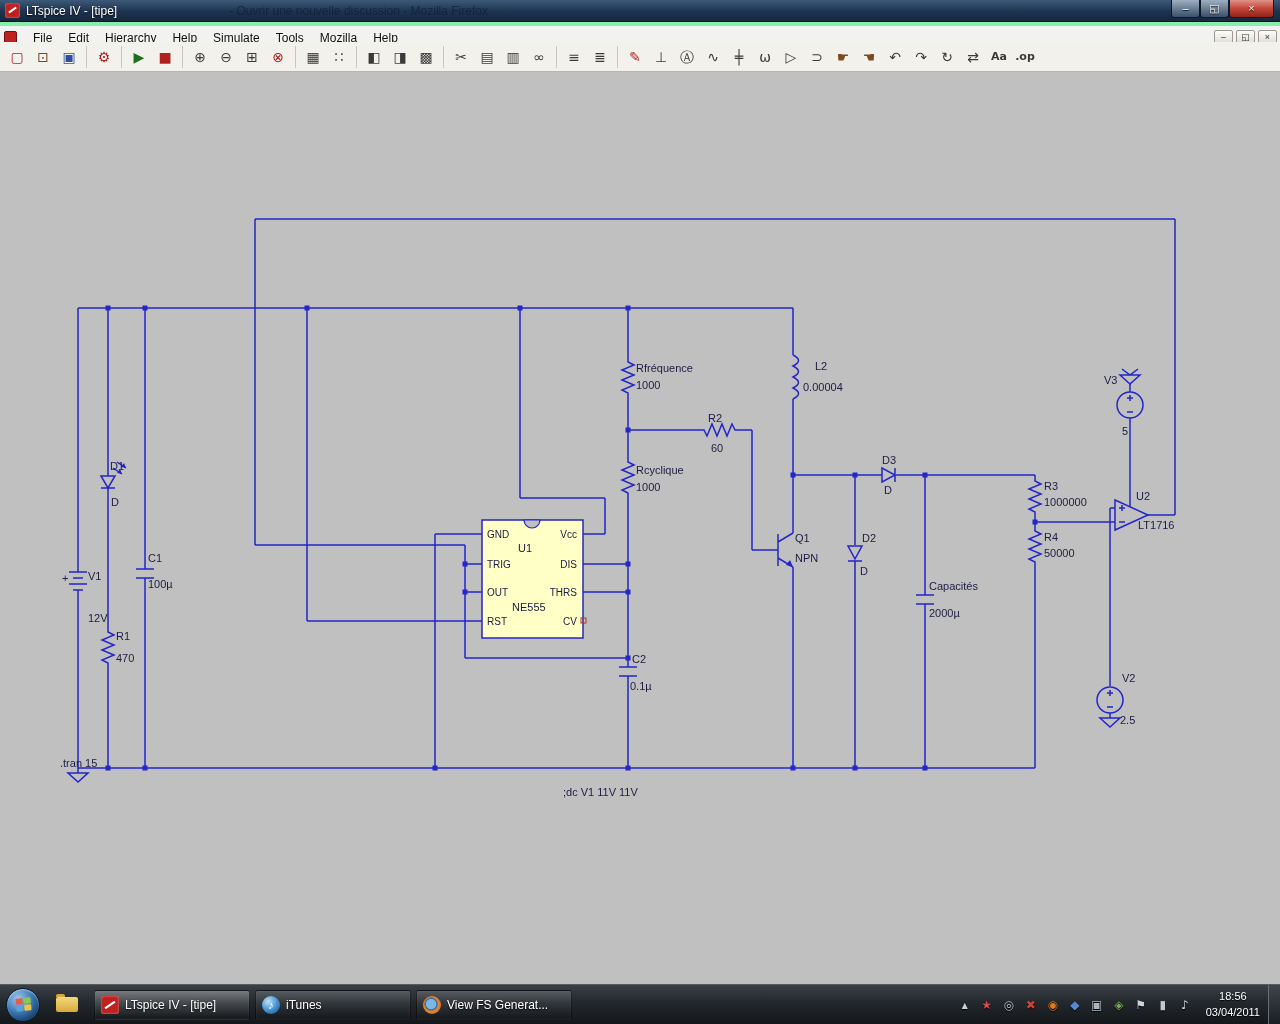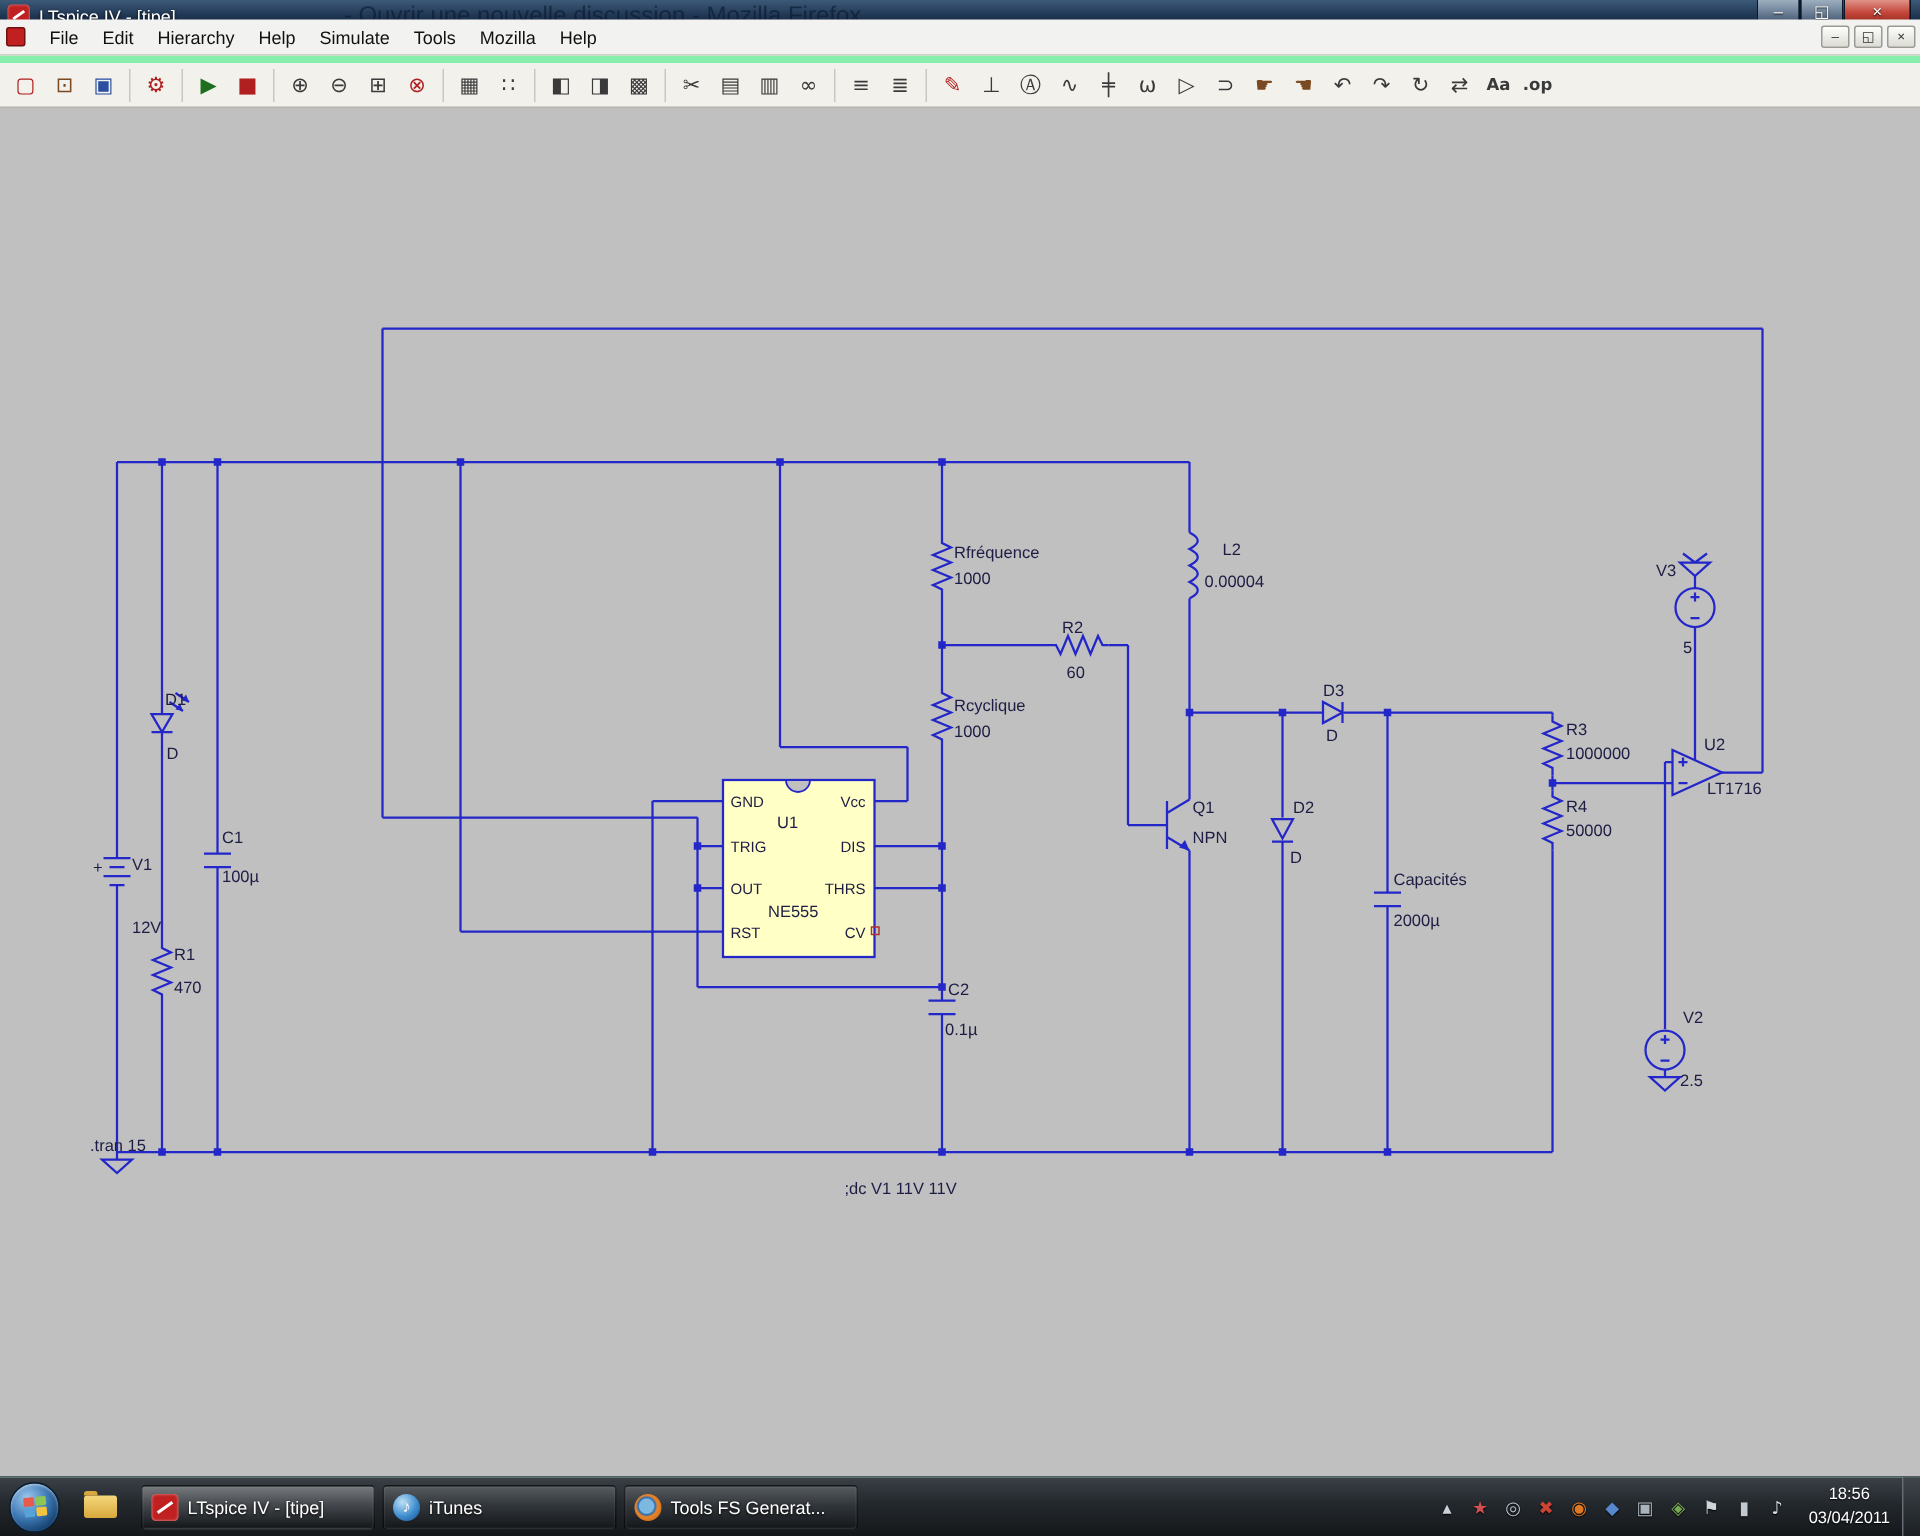--- a/index.html
+++ b/index.html
@@ -8,30 +8,30 @@
 
   
   .titlebar { position:absolute; top:0; left:0; width:1280px; height:22px;
     background:linear-gradient(#3c5a78, #1d3350 55%, #16283e);
     border-bottom:1px solid #0a1420; display:flex; align-items:center; }
   .app-logo { width:15px; height:15px; margin:0 6px 0 5px; background:#c02020; border-radius:3px;
     position:relative; box-shadow:inset 0 0 2px #fff8; }
   .app-logo::after { content:""; position:absolute; left:3px; top:6px; width:9px; height:2px;
     background:#fff; transform:rotate(-35deg); }
   .title-text { color:#fff; font-size:12px; text-shadow:0 1px 2px #000; white-space:nowrap; }
-  .ghost-text { color:#0c1a30; opacity:.65; font-size:16px; margin-left:112px; white-space:nowrap;text-align:right; }
+  .ghost-text { color:#0c1a30; opacity:.65; font-size:12px; margin-left:112px; white-space:nowrap;text-align:right; }
   .winbtns { position:absolute; right:6px; top:0; display:flex; }
   .winbtn { width:29px; height:18px; border:1px solid #0a1828; border-top:none;
     background:linear-gradient(#cdd8e2aa, #5a708cause 60%, #41586d88); background:linear-gradient(#cdd8e2aa, #5a708c88);
     color:#fff; font-size:11px; line-height:16px; text-align:center; cursor:pointer;
     border-radius:0 0 3px 3px; text-shadow:0 1px 1px #000; }
   .winbtn.close { width:45px; background:linear-gradient(#e09287, #c4453a 50%, #8f2419); }
 
   
-  .menubar { position:absolute; top:13px; left:0; width:1280px; height:24px; background:#f2f2f0;
+  .menubar { position:absolute; top:26px; left:0; width:1280px; height:24px; background:#f2f2f0;
     border-bottom:1px solid #d0cfc8; display:flex; align-items:center; font-size:12px; color:#111; }
   .mdi-doc-icon { width:13px; height:13px; margin:0 8px 0 4px; background:#c02020; border:1px solid #701010; border-radius:2px; }
   .menu-item { padding:2px 8px; cursor:default; }
   .menubar .spacer { flex:1; }
   .mdi-btn { width:19px; height:15px; margin-right:3px; border:1px solid #9a9a94;
     background:linear-gradient(#fdfdfb,#dcdbd4); font-size:9px; line-height:13px; text-align:center; color:#333; border-radius:2px; cursor:pointer; }
 
   
   .toolbar { position:absolute; top:42px; left:0; width:1280px; height:30px; background:#f2f1ec;
     border-bottom:1px solid #b6b5ae; display:flex; align-items:center; padding-left:4px; }
@@ -374,21 +374,21 @@
     <button class="task active">
       <span class="ticon lt"></span>
       <span class="tlabel">LTspice IV - [tipe]</span>
     </button>
     <button class="task">
       <span class="ticon itunes">♪</span>
       <span class="tlabel">iTunes</span>
     </button>
     <button class="task">
       <span class="ticon fx"></span>
-      <span class="tlabel">Tools FS Generat...</span>
+      <span class="tlabel">View FS Generat...</span>
     </button>
     <div class="tray">
       <button class="trayicon" style="color:#c9d2da">▴</button>
       <button class="trayicon" style="color:#d05050">★</button>
       <button class="trayicon" style="color:#b8c2cc">◎</button>
       <button class="trayicon" style="color:#cc4433">✖</button>
       <button class="trayicon" style="color:#e07820">◉</button>
       <button class="trayicon" style="color:#5588cc">◆</button>
       <button class="trayicon" style="color:#aab4bc">▣</button>
       <button class="trayicon" style="color:#77aa55">◈</button>

